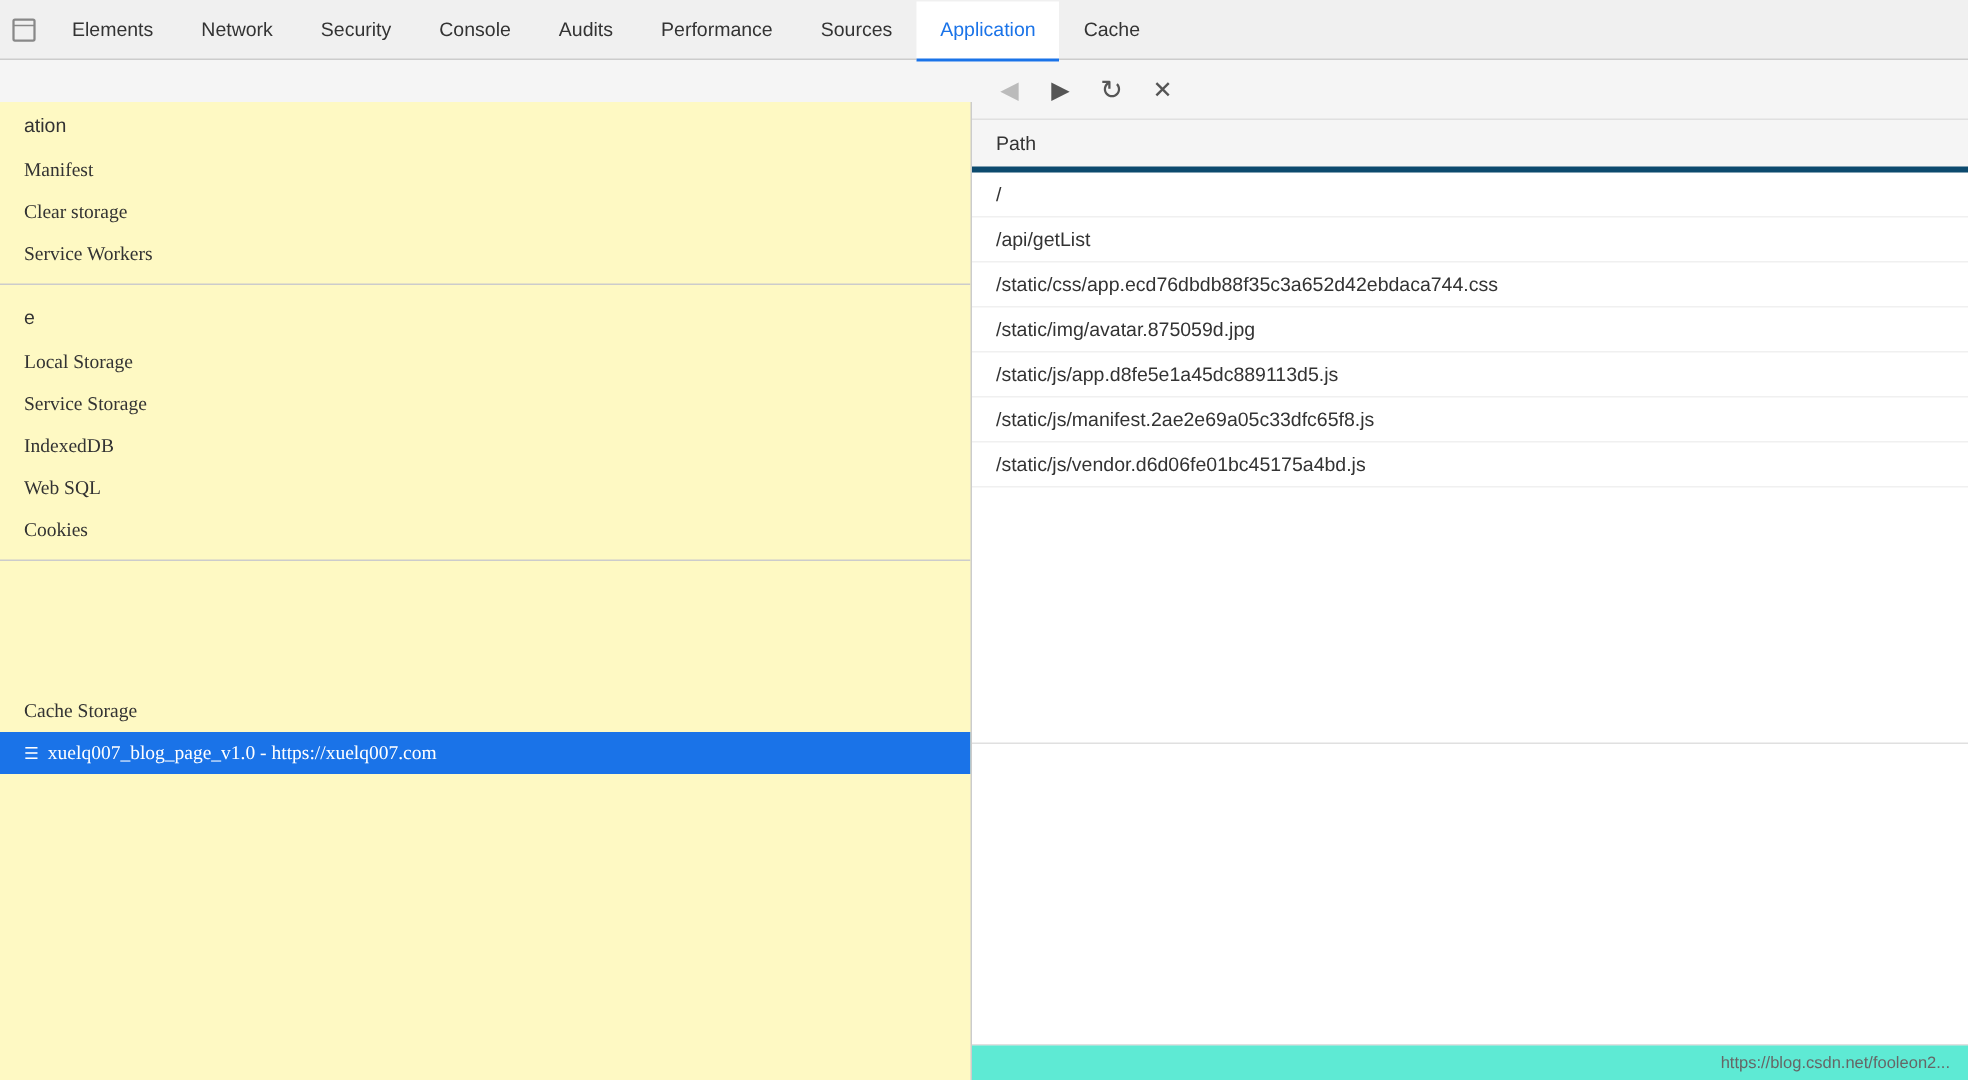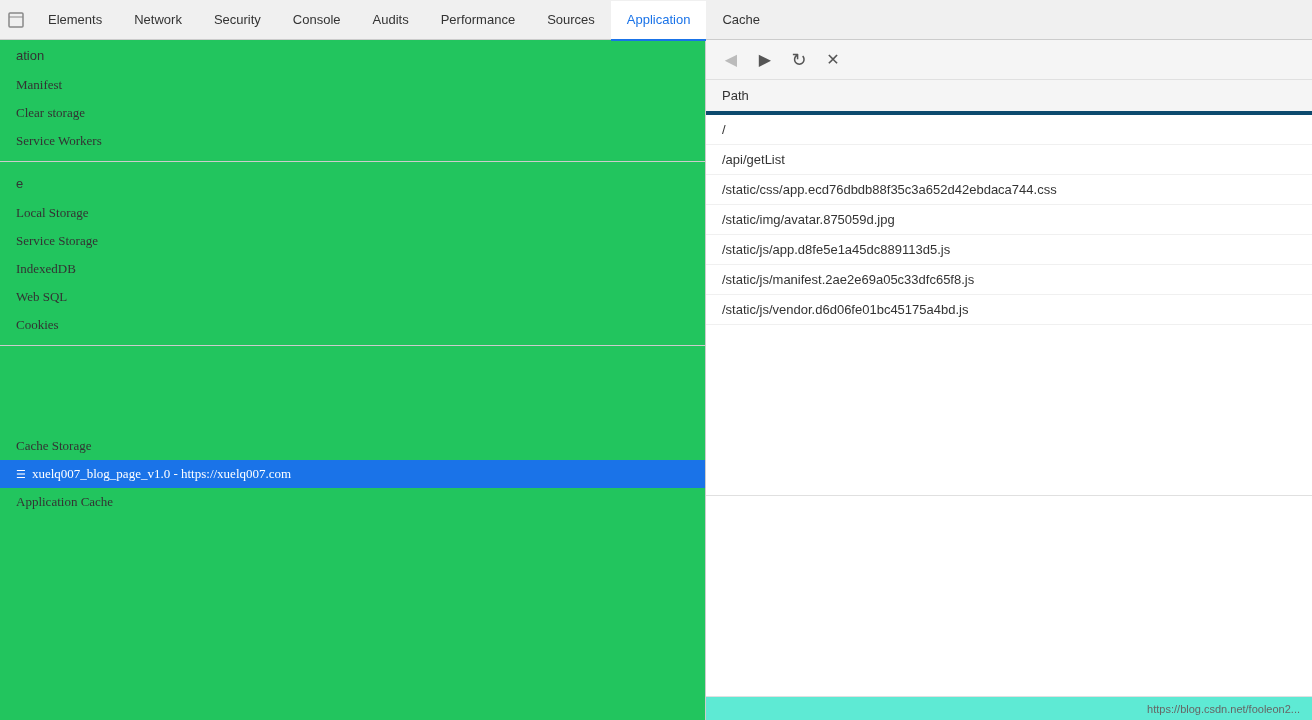--- a/index.html
+++ b/index.html
@@ -51,25 +51,26 @@
     }
 
     
     .main-content {
       display: flex;
       height: calc(720px - 40px);
     }
 
     
     .sidebar {
-      width: 706px;
-      background: #22c55e;
+      width: 648px;
+      background: #fef9c3;
       border-right: 1px solid #ccc;
       overflow-y: auto;
       flex-shrink: 0;
+      margin-top: 28px;
     }
     .sidebar-section-header {
       padding: 8px 16px;
       font-size: 13px;
       color: #333;
       font-weight: 400;
     }
     .sidebar-item {
       padding: 6px 16px;
       font-size: 13px;
@@ -258,23 +259,20 @@
 
     <div class="sidebar-item">
       <span>Cache Storage</span>
     </div>
 
     <div class="sidebar-item selected">
       <span class="item-icon">☰</span>
       <span>xuelq007_blog_page_v1.0 - https://xuelq007.com</span>
     </div>
 
-    <div class="sidebar-item">
-      <span>Application Cache</span>
-    </div>
 
   </div>
 
   <div class="right-panel">
 
     <div class="panel-toolbar">
       <div class="toolbar-btn disabled">
         <span>◀</span>
       </div>
       <div class="toolbar-btn">

